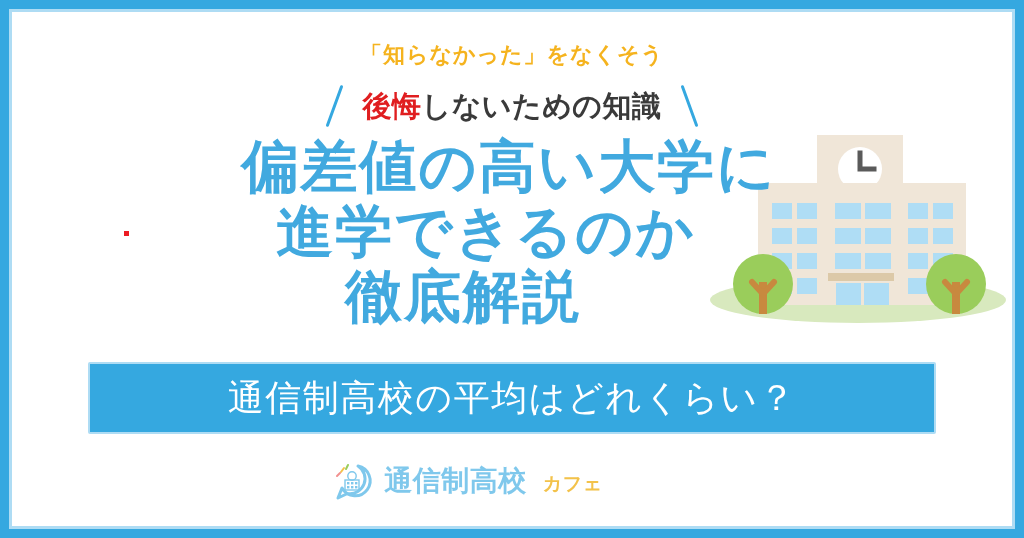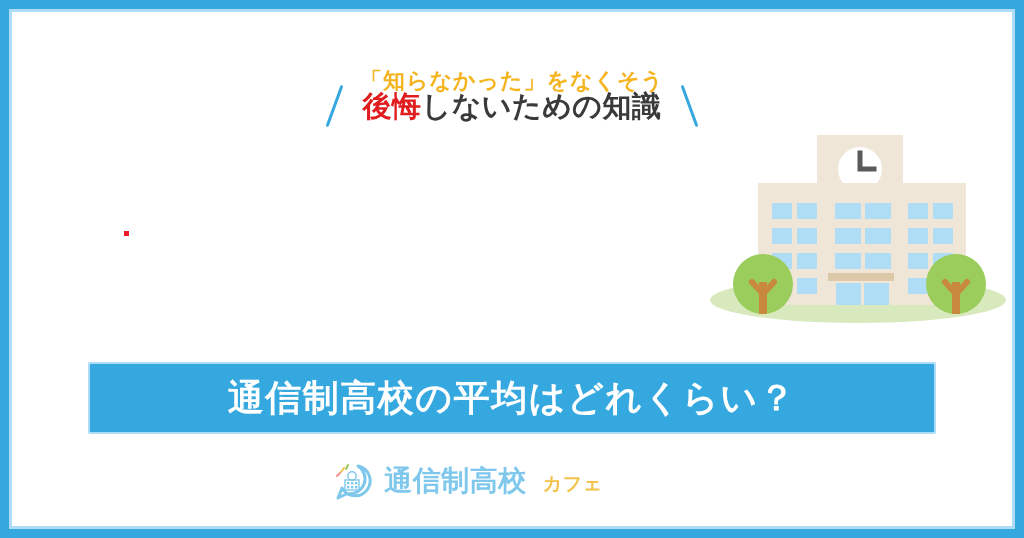--- a/index.html
+++ b/index.html
@@ -45,21 +45,21 @@
   
   .content {
     position: absolute;
     inset: 0;
   }
 
   
   .kicker {
     position: absolute;
     left: 0;
-    top: 70px;
+    top: 44px;
     width: 1024px;
     text-align: center;
     font-size: 22px;
     font-weight: 700;
     letter-spacing: 1px;
     color: #F5B31E;
     line-height: 1;
     white-space: nowrap;
   }
 
@@ -131,21 +131,21 @@
     right: 2px;
     bottom: 2px;
     background: #35A8E0;
     display: flex;
     align-items: center;
     justify-content: center;
   }
   .banner-text {
     color: #ffffff;
     font-size: 36px;
-    font-weight: 700;
+    font-weight: 400;
     letter-spacing: 1.5px;
     white-space: nowrap;
     line-height: 1;
   }
 
   
   .logo {
     position: absolute;
     left: 0;
     top: 458px;
@@ -264,20 +264,25 @@
     </div>
 
     <div class="kicker">「知らなかった」をなくそう</div>
 
     <div class="subhead-row">
       <span class="slash left"></span>
       <span class="subhead"><span class="hl">後悔</span><span>しないための知識</span></span>
       <span class="slash right"></span>
     </div>
 
+    <div class="title">
+      <div class="title-line l1">偏差値の高い大学に</div>
+      <div class="title-line l2">進学できるのか</div>
+      <div class="title-line l3">徹底解説</div>
+    </div>
 
     <div class="artifact-dot"></div>
 
     <div class="banner-wrap">
       <div class="banner">
         <span class="banner-text">通信制高校の平均はどれくらい？</span>
       </div>
     </div>
 
     <div class="logo">

